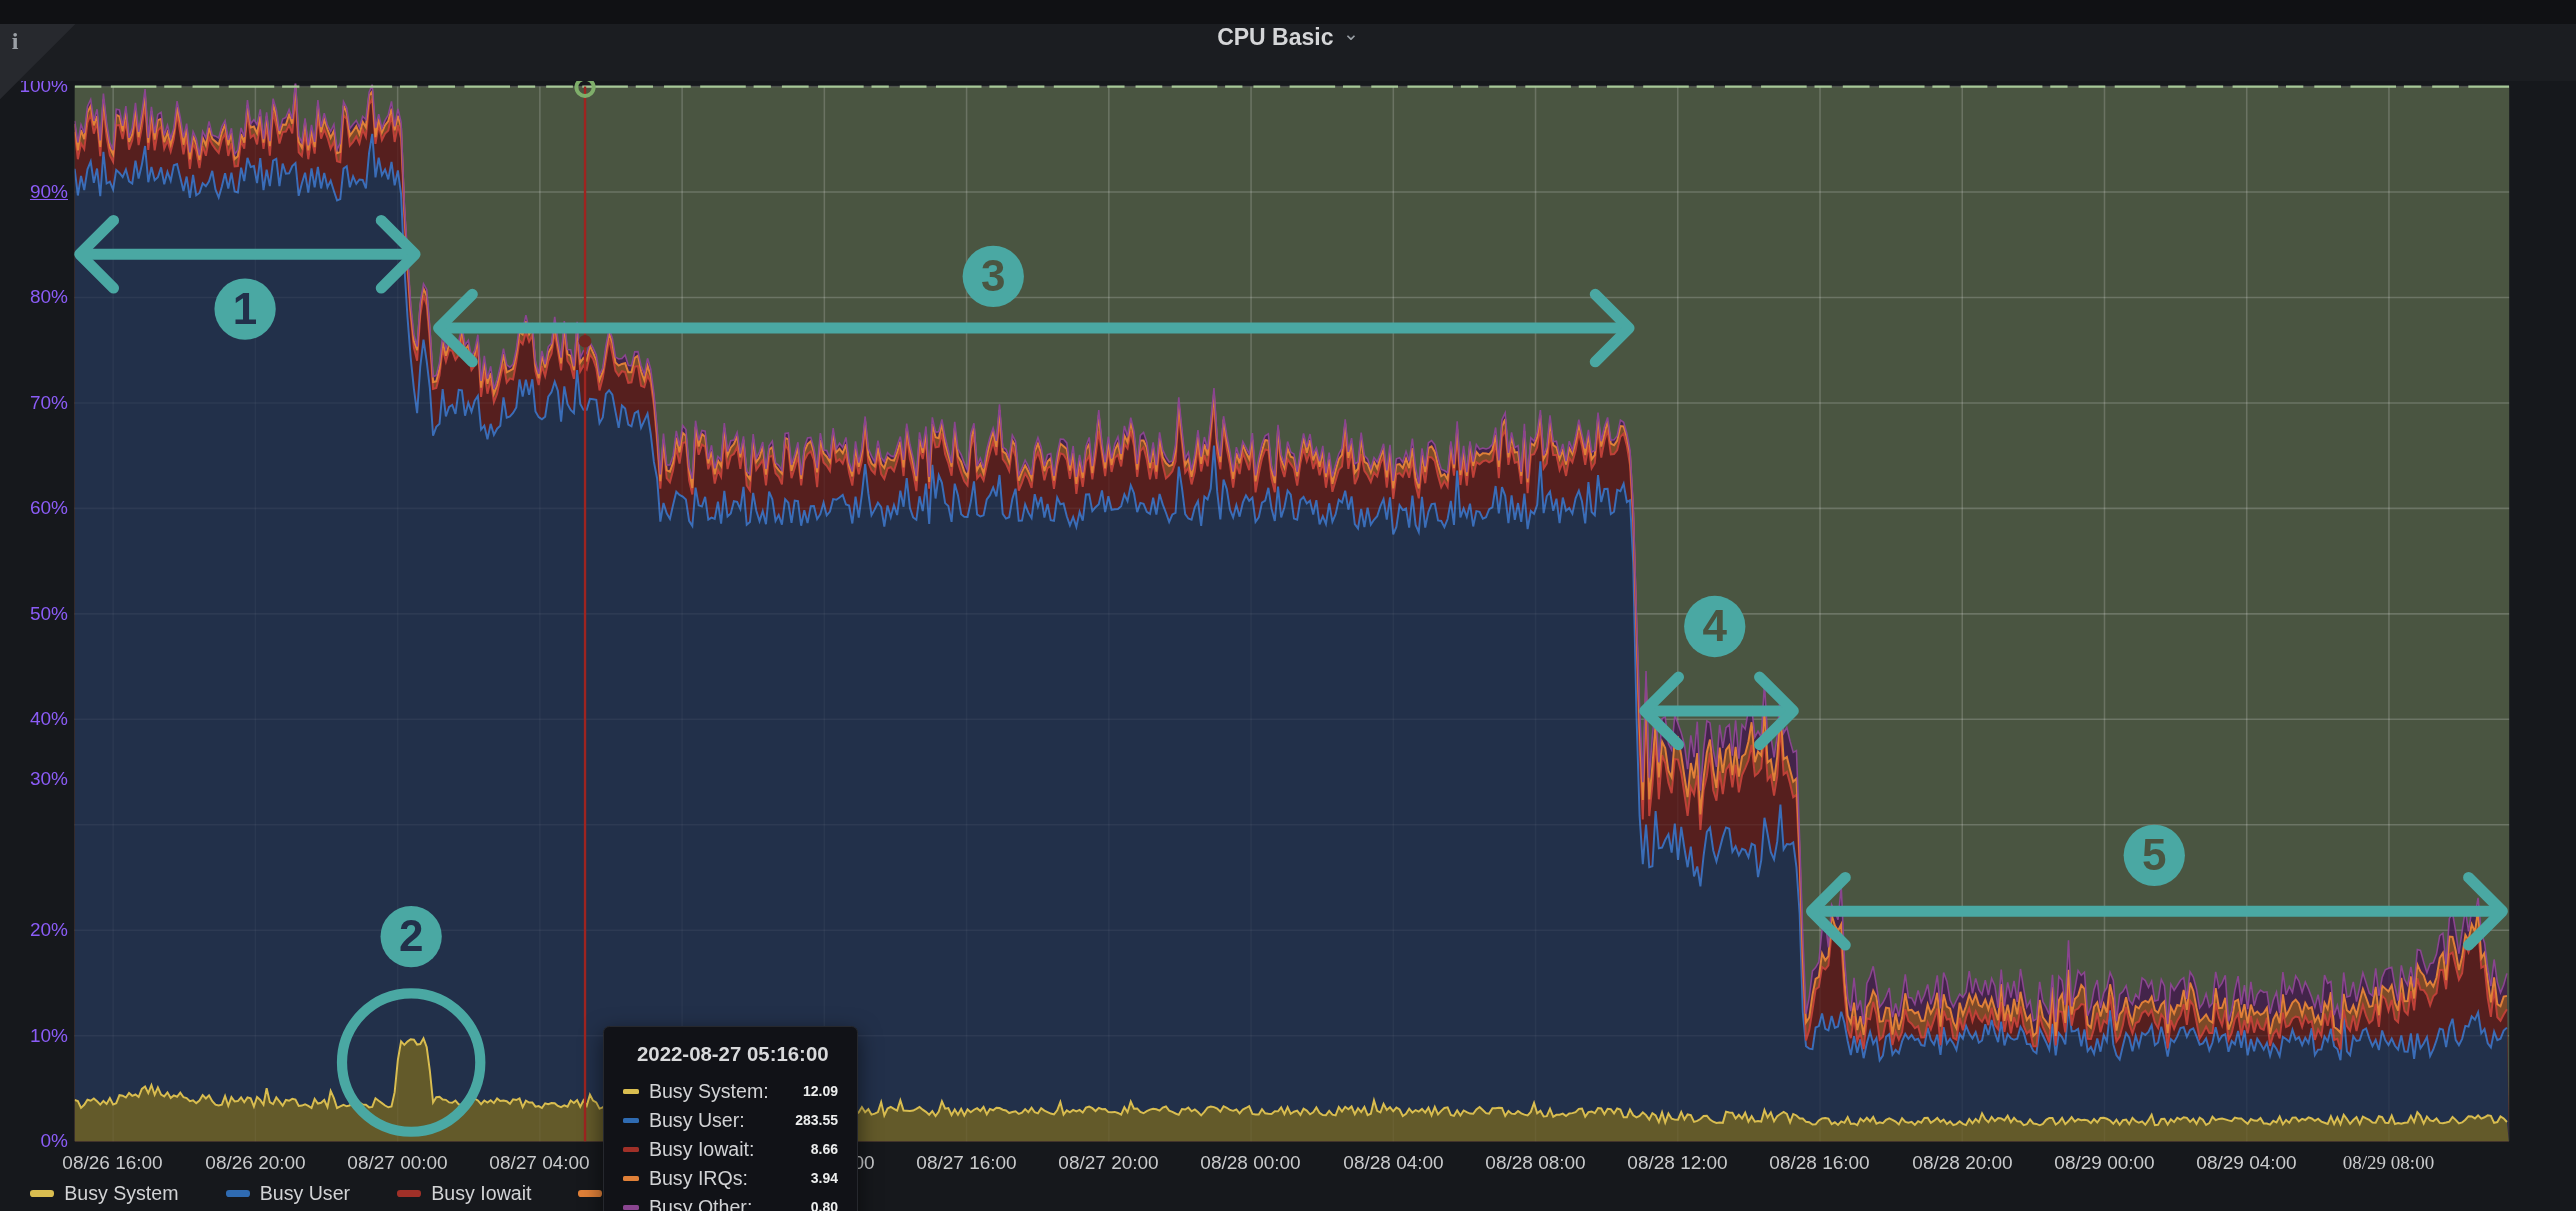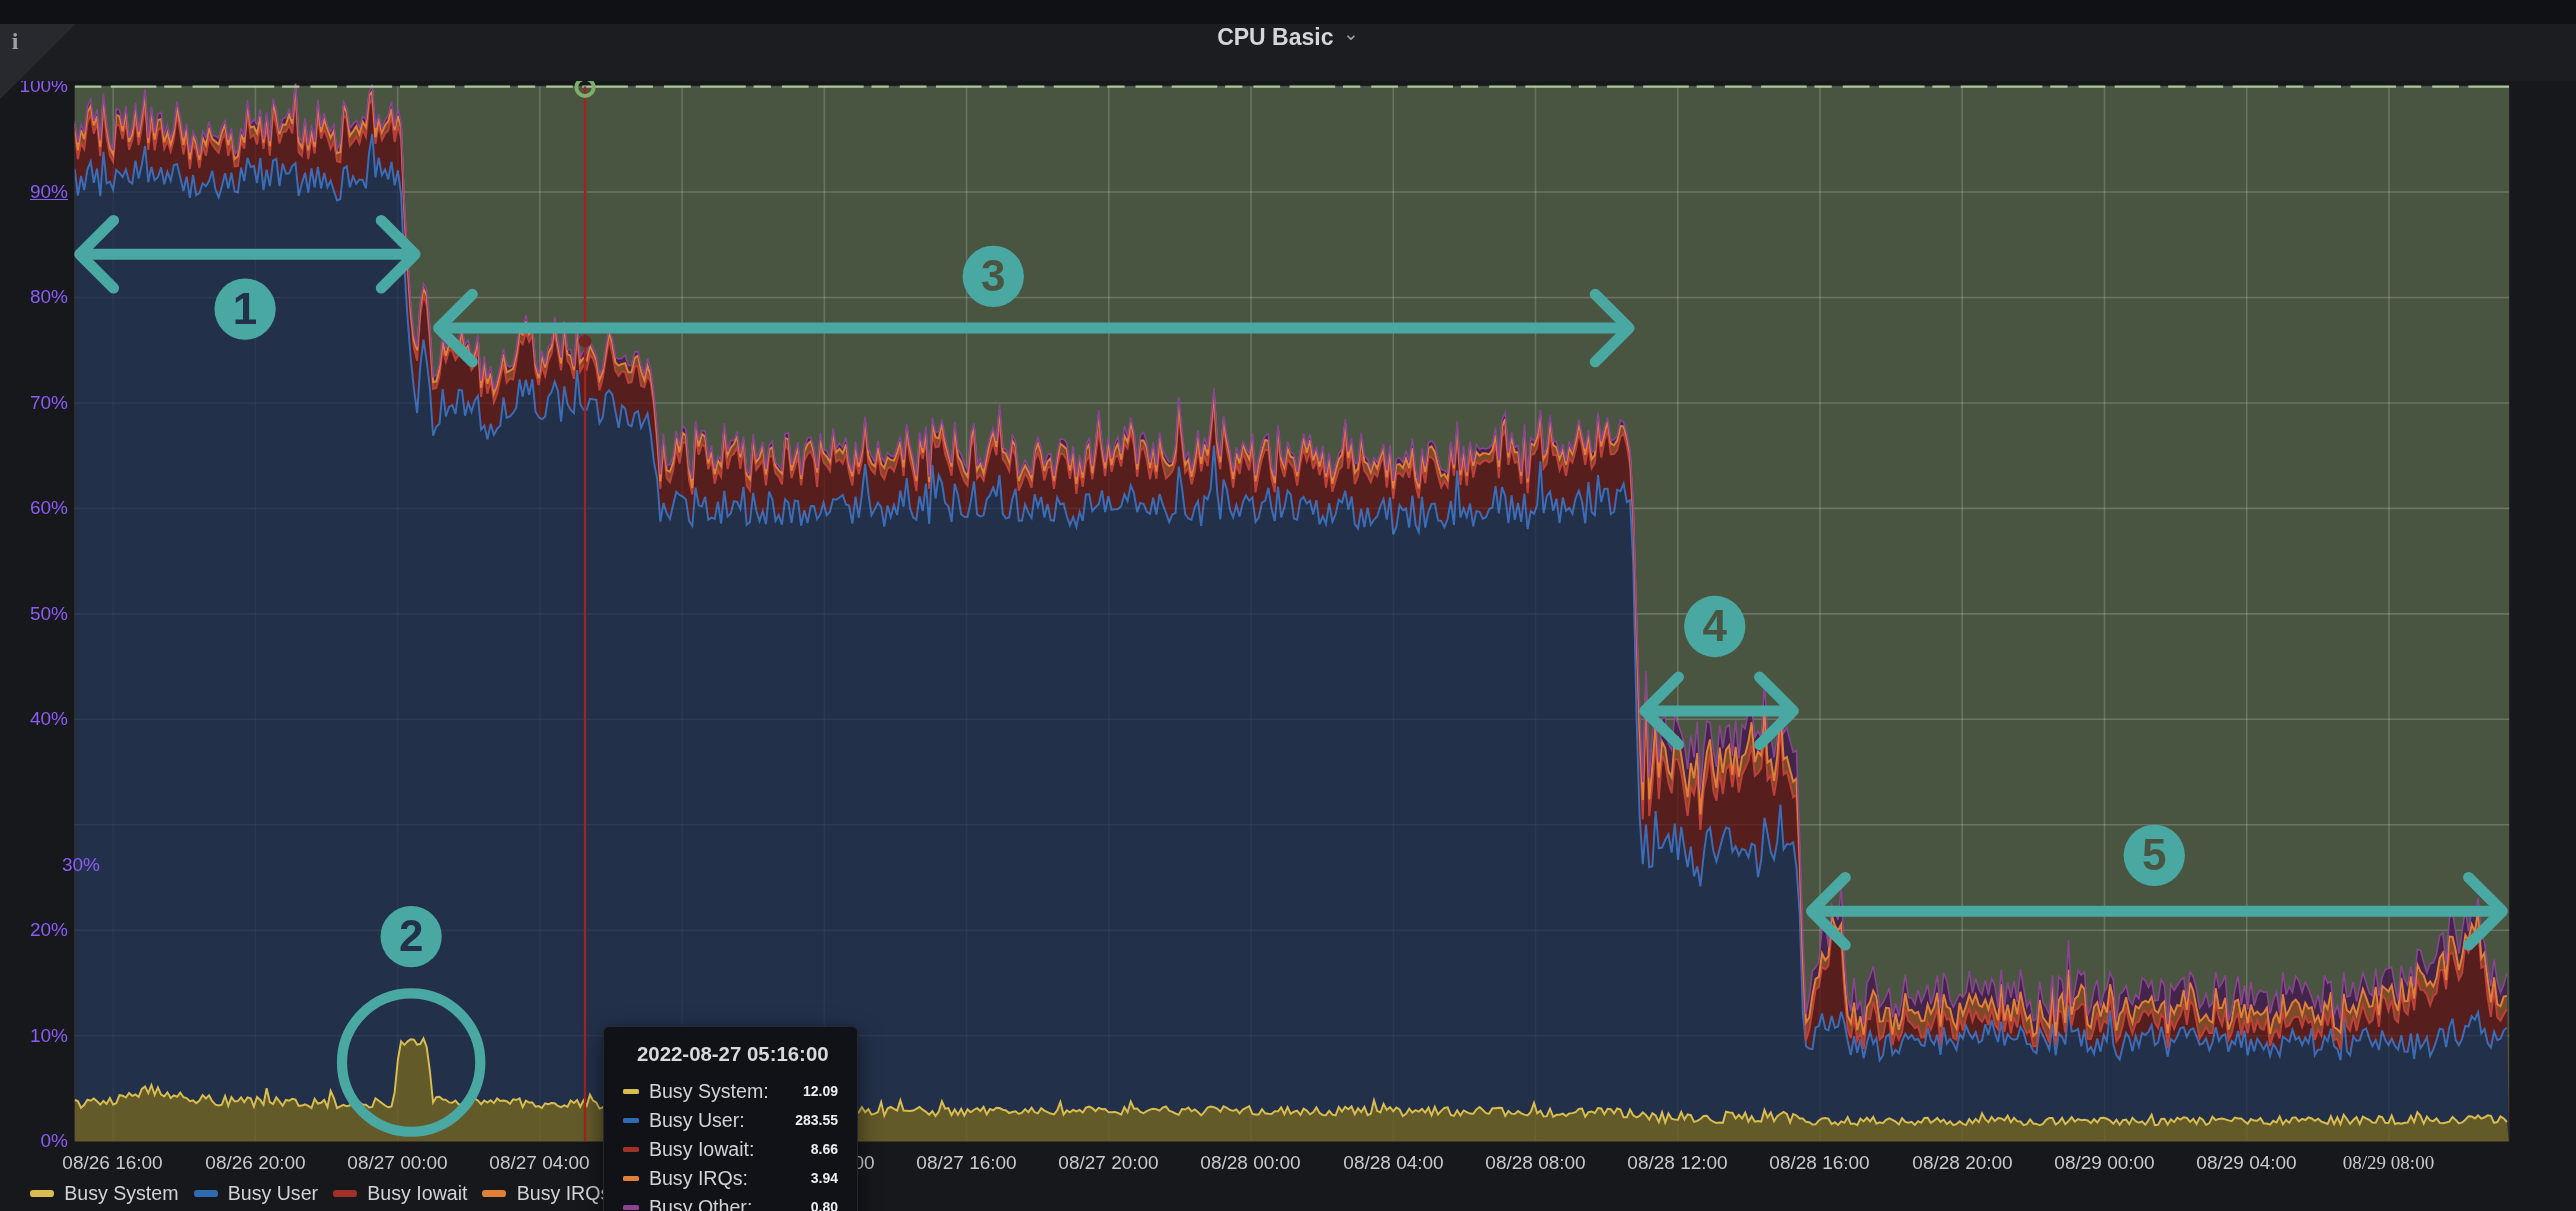--- a/index.html
+++ b/index.html
@@ -22,21 +22,21 @@
     font-family:"Liberation Serif",serif;font-weight:700;font-size:24px;
   }
   #chart-svg{position:absolute;left:0;top:0;z-index:1;}
   .y-label{
     position:absolute;width:68px;text-align:right;color:#8b5cf6;font-size:19px;z-index:2;
   }
   .x-label{
     position:absolute;width:141px;text-align:center;color:#c9cacc;font-size:19px;z-index:2;white-space:nowrap;
   }
   .legend{
-    position:absolute;left:30px;top:1182px;display:flex;align-items:center;gap:15px;z-index:3;
+    position:absolute;left:30px;top:1182px;display:flex;align-items:center;gap:47px;z-index:3;
   }
   .legend-item{display:flex;align-items:center;gap:10.2px;cursor:pointer;}
   .legend-swatch{width:24px;height:7px;border-radius:3.1px;}
   .legend-label{color:#d2d3d5;font-size:19.6px;}
   .tooltip{
     position:absolute;left:603px;top:1026px;width:255px;height:220px;z-index:20;
     background:#111217;border:0.8px solid #26282e;border-radius:6.3px;
     box-shadow:0 7.9px 22px rgba(0,0,0,.55);
     padding:15.7px 19px;box-sizing:border-box;
   }
@@ -166,21 +166,21 @@
   <svg width="102" height="102" viewBox="0 0 130 130">
     <polygon points="0,0 96,0 0,96" fill="#27292e"></polygon>
   </svg>
   <span class="i-glyph">i</span>
 </div>
 
 <div id="y-labels">
     <div class="y-label" style="left: 0px; top: 1130px;">0%</div>
     <div class="y-label" style="left: 0px; top: 1025px;">10%</div>
     <div class="y-label" style="left: 0px; top: 919px;">20%</div>
-    <div class="y-label" style="left: 0px; top: 854px; padding-left: 32px;">30%</div>
+    <div class="y-label" style="left: 0px; top: 768px;">30%</div>
     <div class="y-label" style="left: 0px; top: 708px;">40%</div>
     <div class="y-label" style="left: 0px; top: 603px;">50%</div>
     <div class="y-label" style="left: 0px; top: 497px;">60%</div>
     <div class="y-label" style="left: 0px; top: 392px;">70%</div>
     <div class="y-label" style="left: 0px; top: 286px;">80%</div>
     <div class="y-label" style="left: 0px; top: 181px; text-decoration: underline;">90%</div>
     <div class="y-label" style="left: 0px; top: 75px;">100%</div>
   </div>
 <div id="x-labels">
     <div class="x-label" style="left: 42px; top: 1152px;">08/26 16:00</div>

